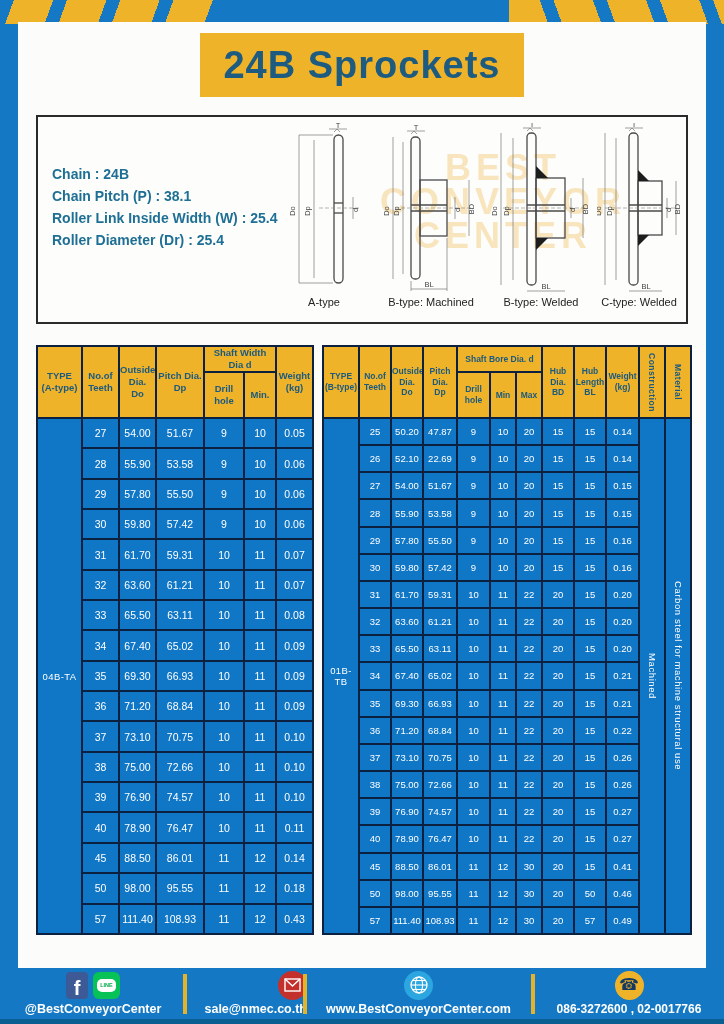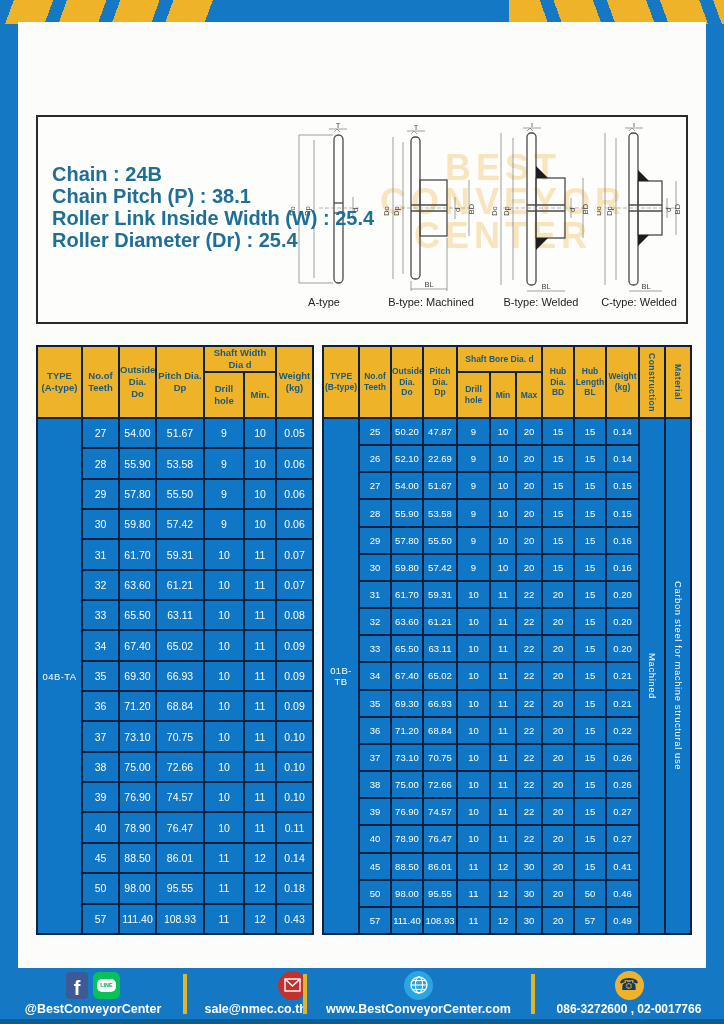--- a/index.html
+++ b/index.html
@@ -14,21 +14,21 @@
   
   .card{position:absolute;left:18px;top:22px;width:688px;height:946px;background:#fcfcfa;}
 
   
   .banner{position:absolute;left:182px;top:11px;width:324px;height:64px;background:#efb32a;display:flex;align-items:center;justify-content:center;}
   .banner h1{margin:0;font-size:38px;font-weight:800;color:#1d5b80;letter-spacing:1px;}
 
   
   .diagram-box{position:absolute;left:18px;top:93px;width:648px;height:205px;border:2px solid #2a2a2a;background:#fdfdfb;}
   .specs{position:absolute;left:14px;top:46px;z-index:2;}
-  .spec-line{font-size:20px;font-weight:700;color:#1e6f95;line-height:22px;white-space:nowrap;}
+  .spec-line{font-size:14px;font-weight:700;color:#1e6f95;line-height:22px;white-space:nowrap;}
   .watermark{position:absolute;left:295px;top:34px;width:340px;z-index:0;text-align:center;
     font-weight:800;font-size:36px;line-height:0.95;letter-spacing:5px;color:rgba(238,176,48,0.30);pointer-events:none;}
   .diagram{position:absolute;top:6px;z-index:1;display:flex;flex-direction:column;align-items:center;}
   .diagram .dlabel{font-size:11px;color:#222;margin-top:1px;white-space:nowrap;}
   .dg{stroke:#4a4a4a;stroke-width:1.3;fill:none;}
   .dim{stroke:#777;stroke-width:0.7;fill:none;}
   .dimtext{font-size:7.5px;fill:#444;stroke:none;}
   .weld{fill:#1d1d1d;stroke:none;}
   .dash{stroke:#888;stroke-width:0.6;stroke-dasharray:4 2;fill:none;}
 
@@ -71,20 +71,23 @@
 </head>
 <body>
 
 <div id="page">
 
   <div class="corner-stripes left"></div>
   <div class="corner-stripes right"></div>
 
   <div class="card">
 
+    <div class="banner">
+      <h1>24B Sprockets</h1>
+    </div>
 
     <div class="diagram-box">
       <div class="watermark" style="white-space:pre-line;">BEST
 CONVEYOR
 CENTER</div>
 
       <div class="specs">
         <div class="spec-line">Chain  : 24B</div>
         <div class="spec-line">Chain Pitch (P)  :  38.1</div>
         <div class="spec-line">Roller Link Inside Width (W)  :  25.4</div>

